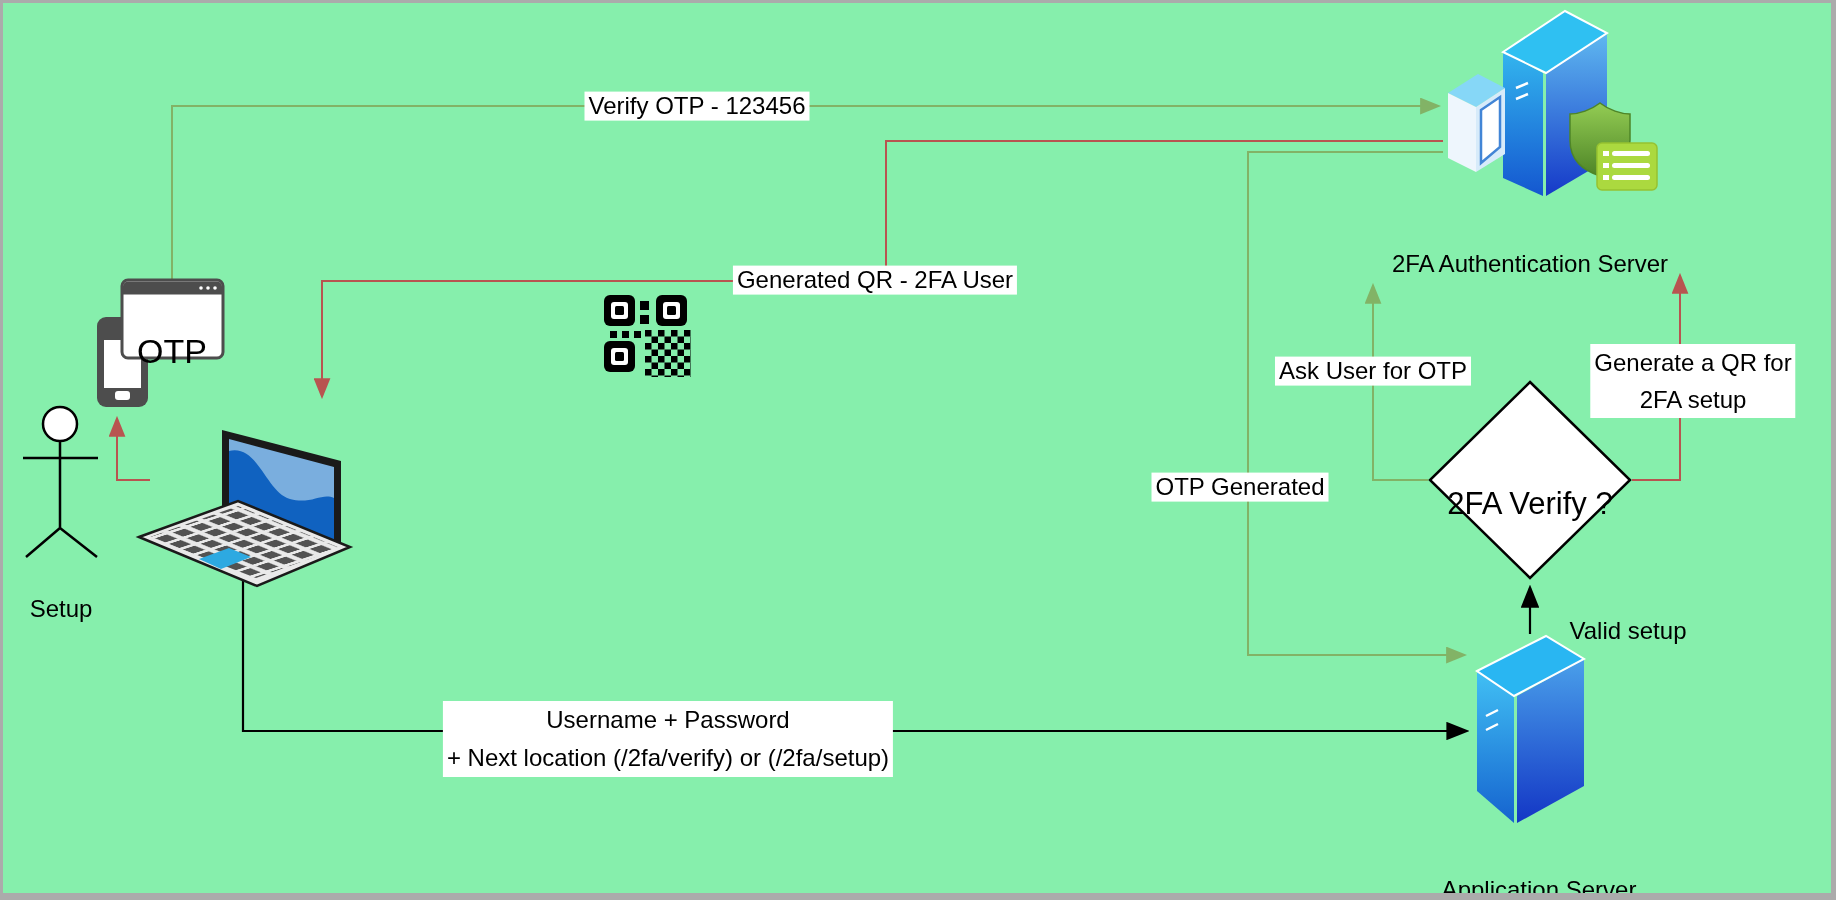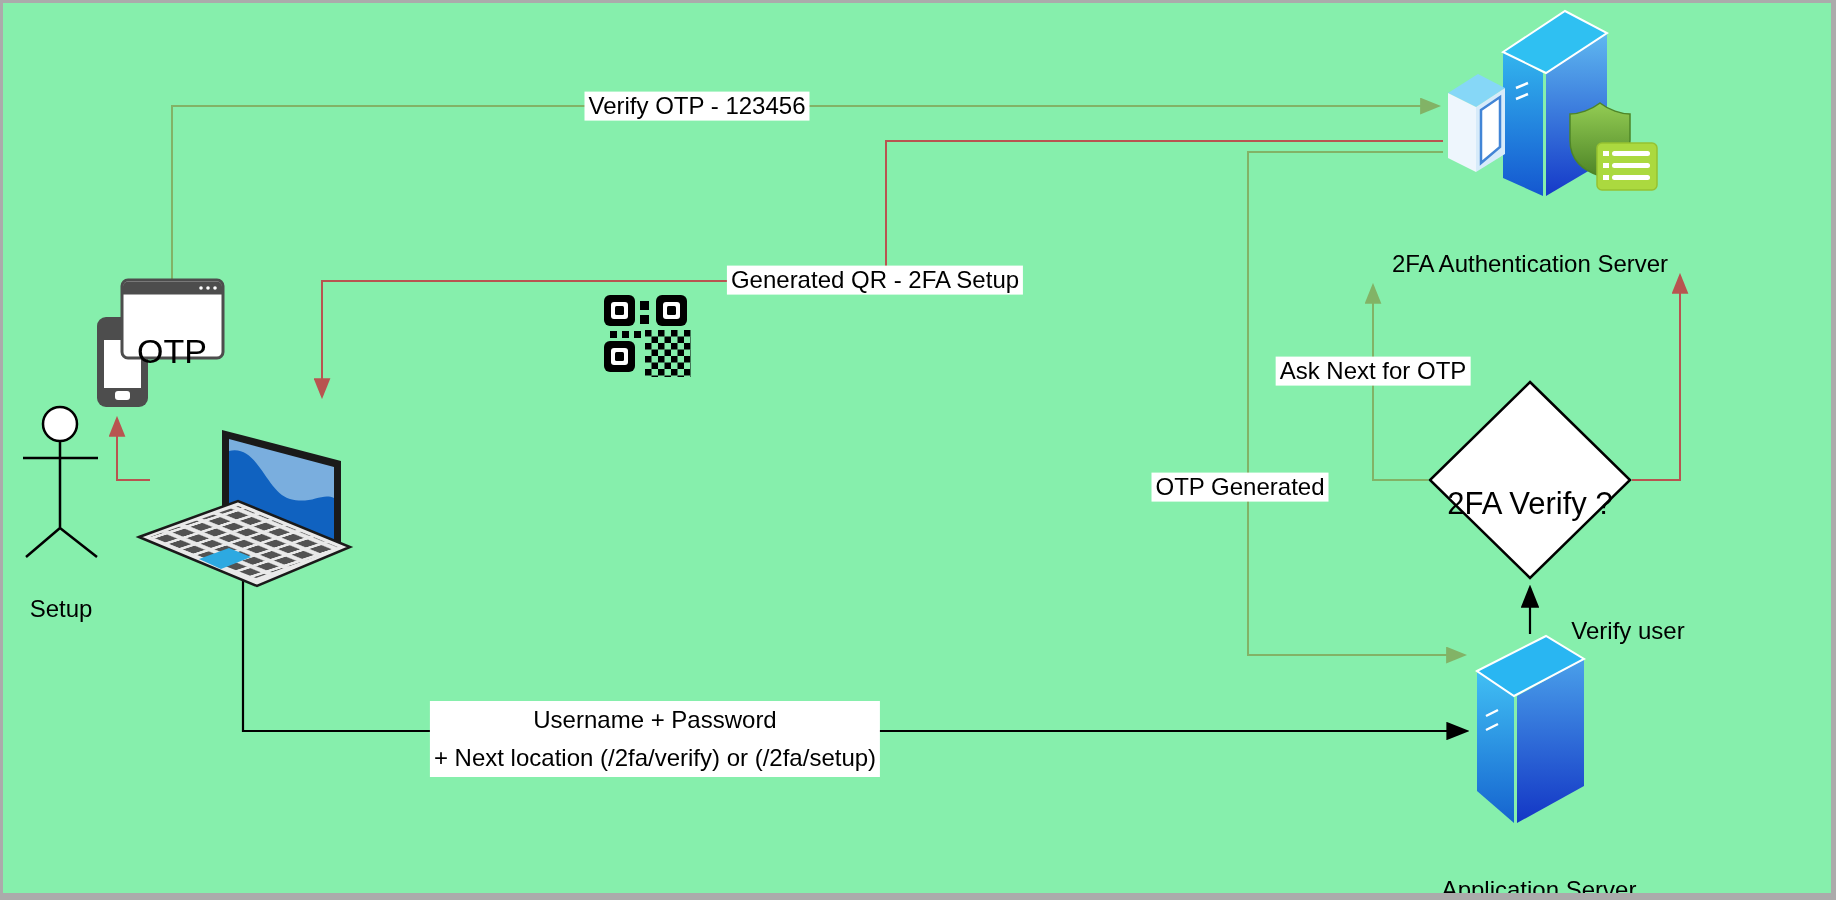--- a/index.html
+++ b/index.html
@@ -7,21 +7,21 @@
           font-family:"Liberation Sans",sans-serif;}
   .frame-top{position:absolute;left:0;top:0;width:1836px;height:3px;background:#ababab;}
   .frame-left{position:absolute;left:0;top:0;width:3px;height:900px;background:#ababab;}
   .scroll-right{position:absolute;right:0;top:0;width:5px;height:900px;background:#ababab;}
   .scroll-bottom{position:absolute;left:0;bottom:0;width:1836px;height:7px;background:#ababab;}
   svg.diagram{position:absolute;left:0;top:0;}
   .lbl{position:absolute;transform:translate(-50%,-50%);background:#ffffff;color:#000;
        font-size:24px;line-height:1.2;white-space:nowrap;padding:0 4px;text-align:center;}
   .lbl.nobg{background:transparent;padding:0;margin-top:24px;}
   .lbl.two{line-height:37px;}
-  .lbl.creds{line-height:38px;}
+  .lbl.creds{line-height:38px;margin-left:13px;}
   .otp-title{font-size:34px;}
 </style>
 </head>
 <body>
 
 <div class="canvas">
 
 <svg class="diagram" width="1836" height="900" viewBox="0 0 1836 900">
   <defs>
     <marker id="mGreen" viewBox="0 0 10 8" refX="8.5" refY="4" markerWidth="10.5" markerHeight="8.5" orient="auto">
@@ -156,33 +156,37 @@
   <g>
     <polygon points="1477,671 1514,696 1514,823 1477,791" fill="url(#gAppL)"></polygon>
     <polygon points="1517,696 1584,659 1584,786 1517,823" fill="url(#gAppR)"></polygon>
     <polygon points="1477,671 1546,636 1584,659 1514,696" fill="#29b6f2" stroke="#fff" stroke-width="2"></polygon>
     <path d="M1486,716 L1498,710 M1486,730 L1498,724" stroke="#fff" stroke-width="2.5" fill="none"></path>
   </g>
 </svg>
 
 <div class="lbl" style="left:697px;top:106px">Verify OTP - 123456</div>
 
-<div class="lbl" style="left:875px;top:280px">Generated QR - 2FA Setup</div>
+<div class="lbl" style="left:875px;top:280px">Generated QR - 2FA User</div>
 
 <div class="lbl creds" style="left:655px;top:739px">
   <div>Username + Password</div>
   <div>+ Next location (/2fa/verify) or (/2fa/setup)</div>
 </div>
 
 <div class="lbl" style="left:1240px;top:487px">OTP Generated</div>
 
-<div class="lbl" style="left:1373px;top:371px">Ask Next for OTP</div>
-
-
-<div class="lbl nobg" style="left:1628px;top:607px">Verify user</div>
+<div class="lbl" style="left:1373px;top:371px">Ask User for OTP</div>
+
+<div class="lbl two" style="left:1693px;top:381px">
+  <div>Generate a QR for</div>
+  <div>2FA setup</div>
+</div>
+
+<div class="lbl nobg" style="left:1628px;top:607px">Valid setup</div>
 
 <div class="lbl nobg" style="left:61px;top:585px">Setup</div>
 
 <div class="lbl nobg otp-title" style="left:172px;top:327px">OTP</div>
 
 <div class="lbl nobg" style="left:1530px;top:240px">2FA Authentication Server</div>
 
 <div class="lbl nobg" style="left:1530px;top:480px;font-size:31px">2FA Verify ?</div>
 
 <div class="lbl nobg" style="left:1539px;top:866px">Application Server</div>

